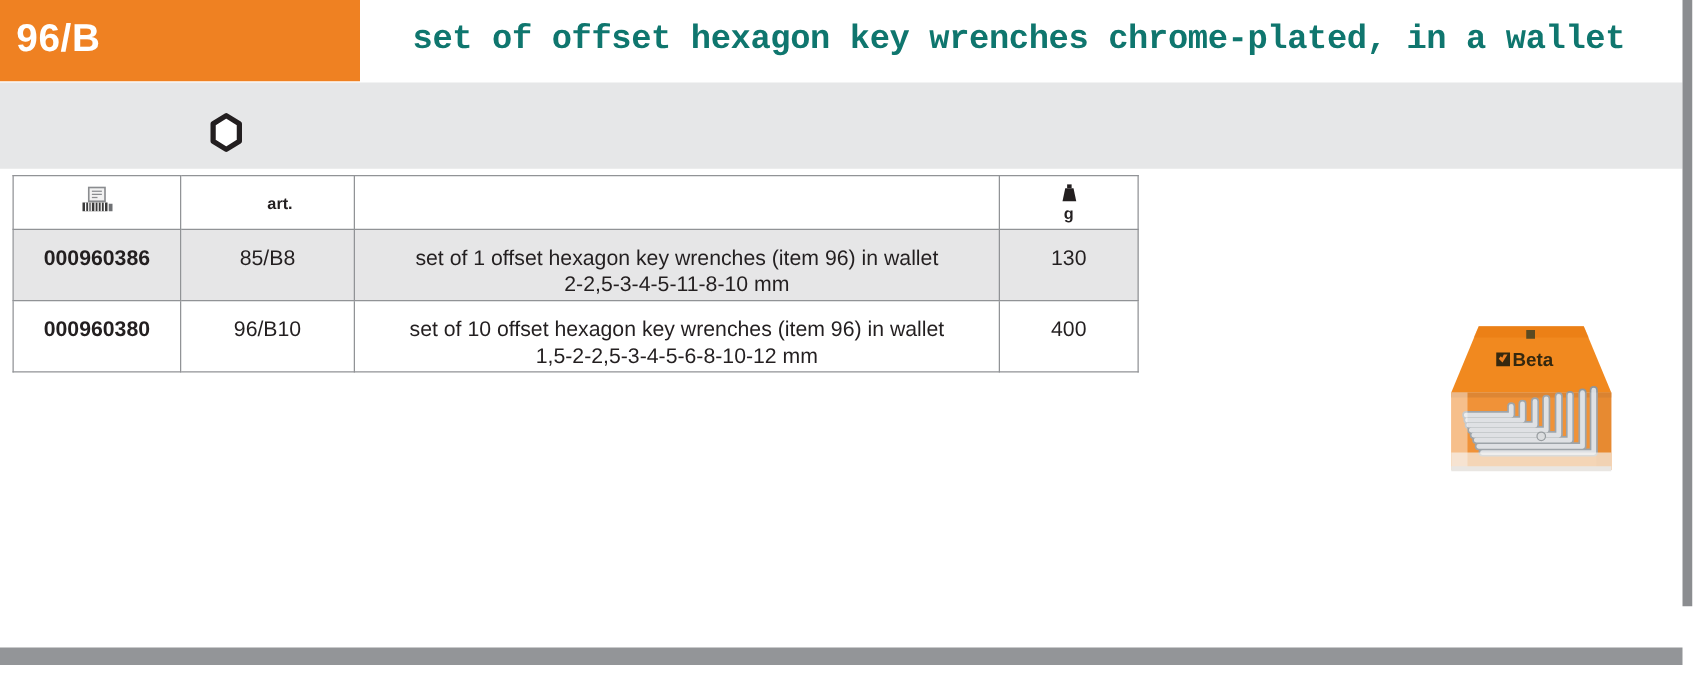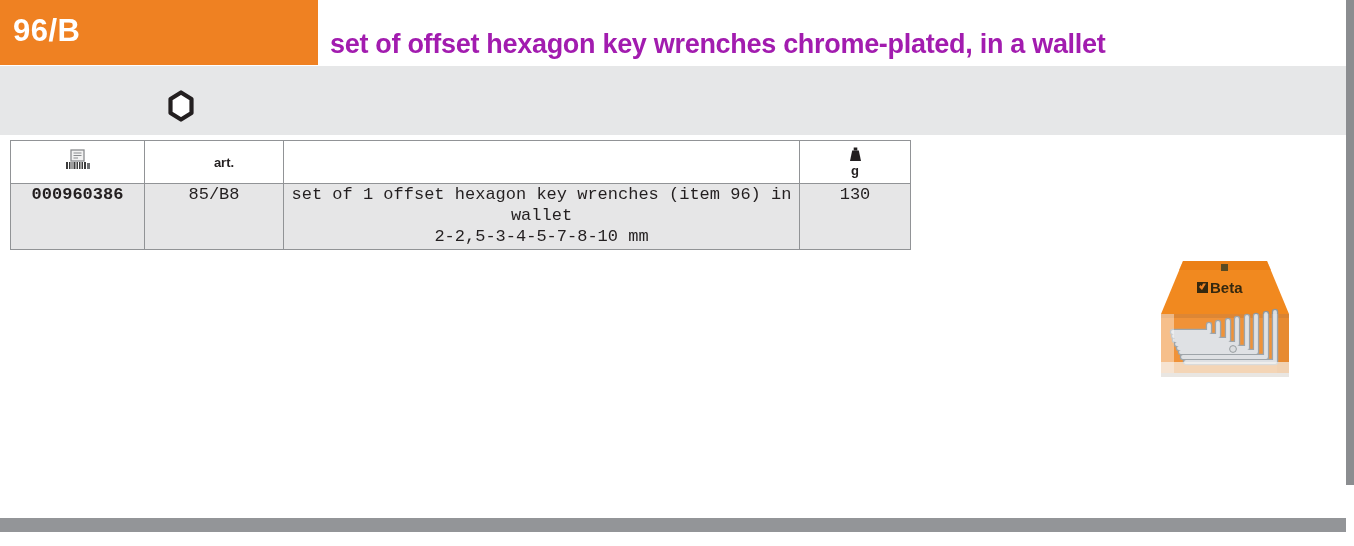--- a/index.html
+++ b/index.html
@@ -4,51 +4,52 @@
 <style>
   html,body { margin:0; padding:0; }
   body {
     width:1354px; height:546px; position:relative; overflow:hidden;
     background:#ffffff;
     font-family:"Liberation Sans", sans-serif;
     color:#231f20;
   }
   
   .header-orange {
-    position:absolute; left:0; top:0; width:318px; height:65px;
+    position:absolute; left:0; top:0; width:288px; height:65px;
     background:#EF8122;
   }
   .header-orange .code-text {
     position:absolute; left:13px; top:13px;
     font-size:31px; font-weight:bold; color:#ffffff; letter-spacing:.5px;
   }
   .page-title {
-    position:absolute; left:330px; top:12px; height:64px; right:20px;
+    position:absolute; left:330px; top:0; height:64px; right:20px;
     display:flex; align-items:center;
-    font-size:27px; font-weight:bold; color:#a21caf; letter-spacing:-.3px;
+    font-size:27px; font-weight:bold; color:#0f766e; letter-spacing:-.3px;
     white-space:nowrap;
+    font-family:Liberation Mono, monospace;
   }
   
   .gray-band {
     position:absolute; left:0; top:66px; width:1346px; height:69px;
     background:#E6E7E8;
   }
   .hex-icon { position:absolute; left:168px; top:24px; }
   
   .spec-table {
     position:absolute; left:10px; top:140px;
     border-collapse:collapse; table-layout:fixed; width:900px;
     font-size:17px; color:#231f20;
   }
   .spec-table td {
     border:1px solid #919396; text-align:center; vertical-align:middle;
     padding:2px 4px; line-height:21px; background:#ffffff;
   }
   .spec-table tr.head-row td { height:38px; }
-  .spec-table tr.data-row td { height:42px; vertical-align:top; padding-top:0;font-family:Liberation Mono, monospace; }
+  .spec-table tr.data-row td { height:42px; vertical-align:top; padding-top:12px; }
   .spec-table tr.row-gray td { background:#E6E6E7; }
   .col-code { width:134px; }
   .col-art  { width:139px; }
   .col-desc { width:516px; }
   .col-wt   { width:111px; }
   .cell-code { font-weight:bold; font-size:17px; }
   .art-header { font-size:13px; font-weight:bold;margin-left:20px; }
   .wt-unit { font-size:13px; font-weight:bold; line-height:13px; display:block; }
   .wt-head-stack { display:flex; flex-direction:column; align-items:center; gap:2px; }
   
@@ -118,25 +119,34 @@
         <span class="wt-unit">g</span>
       </span>
     </td>
   </tr>
 
   <tr class="data-row row-gray">
     <td class="cell-code">000960386</td>
     <td>85/B8</td>
     <td>
       <div>set of 1 offset hexagon key wrenches (item 96) in wallet</div>
-      <div>2-2,5-3-4-5-7-8-10 mm</div>
+      <div>2-2,5-3-4-5-11-8-10 mm</div>
     </td>
     <td>130</td>
   </tr>
 
+  <tr class="data-row">
+    <td class="cell-code">000960380</td>
+    <td>96/B10</td>
+    <td>
+      <div>set of 10 offset hexagon key wrenches (item 96) in wallet</div>
+      <div>1,5-2-2,5-3-4-5-6-8-10-12 mm</div>
+    </td>
+    <td>400</td>
+  </tr>
 </tbody>
   </table>
 
 <svg class="product-figure" viewBox="0 0 144 128" width="144" height="128">
 
   <polygon points="30,5 114,5 136,58 8,58" fill="#F1891F"></polygon>
   <polygon points="30,5 114,5 118,14 26,14" fill="#E8790F" opacity="0.55"></polygon>
   <rect x="68" y="8" width="7" height="7" fill="#5a4a22"></rect>
 
   <g>

